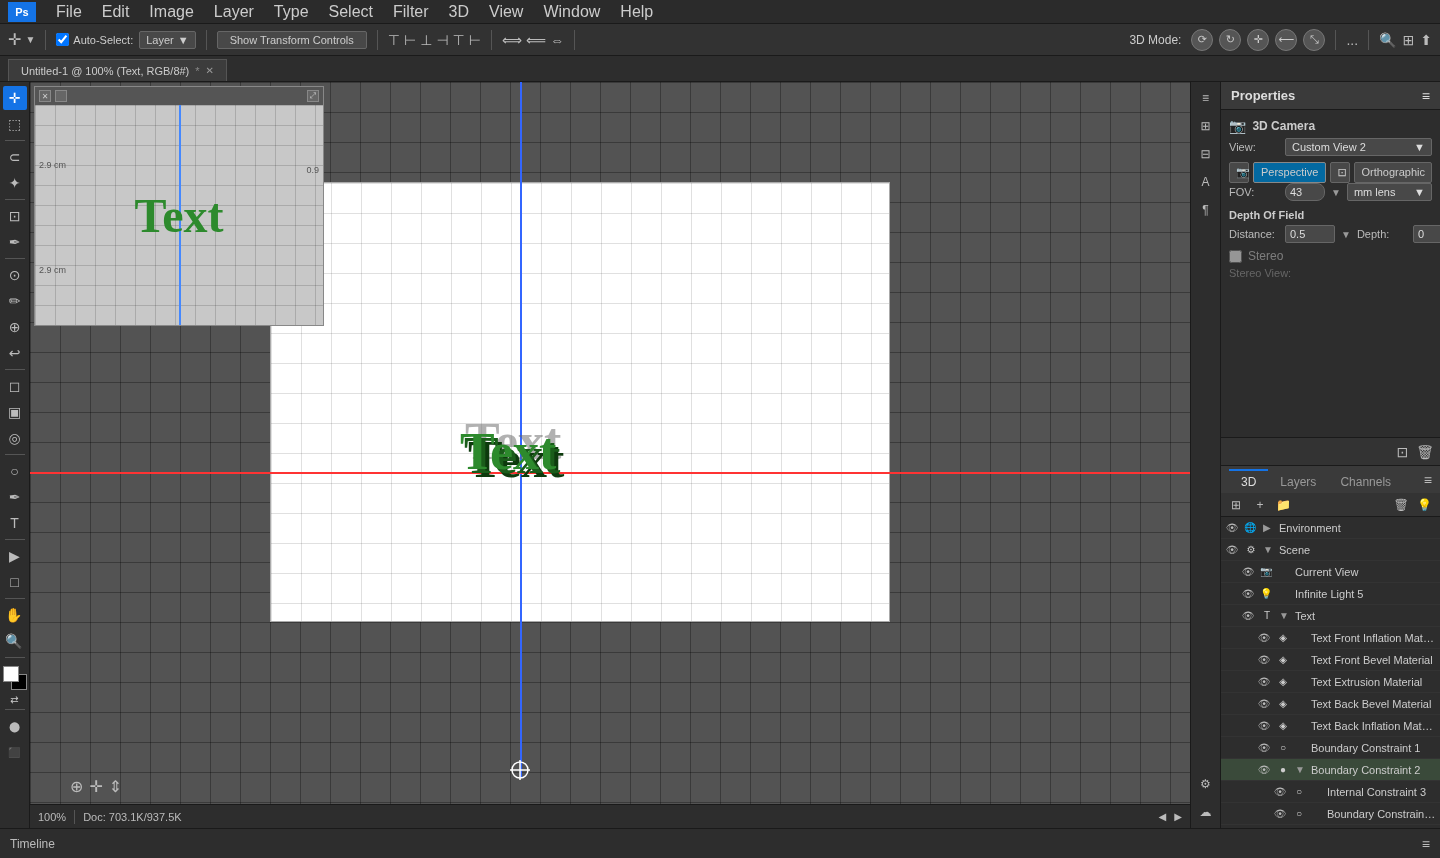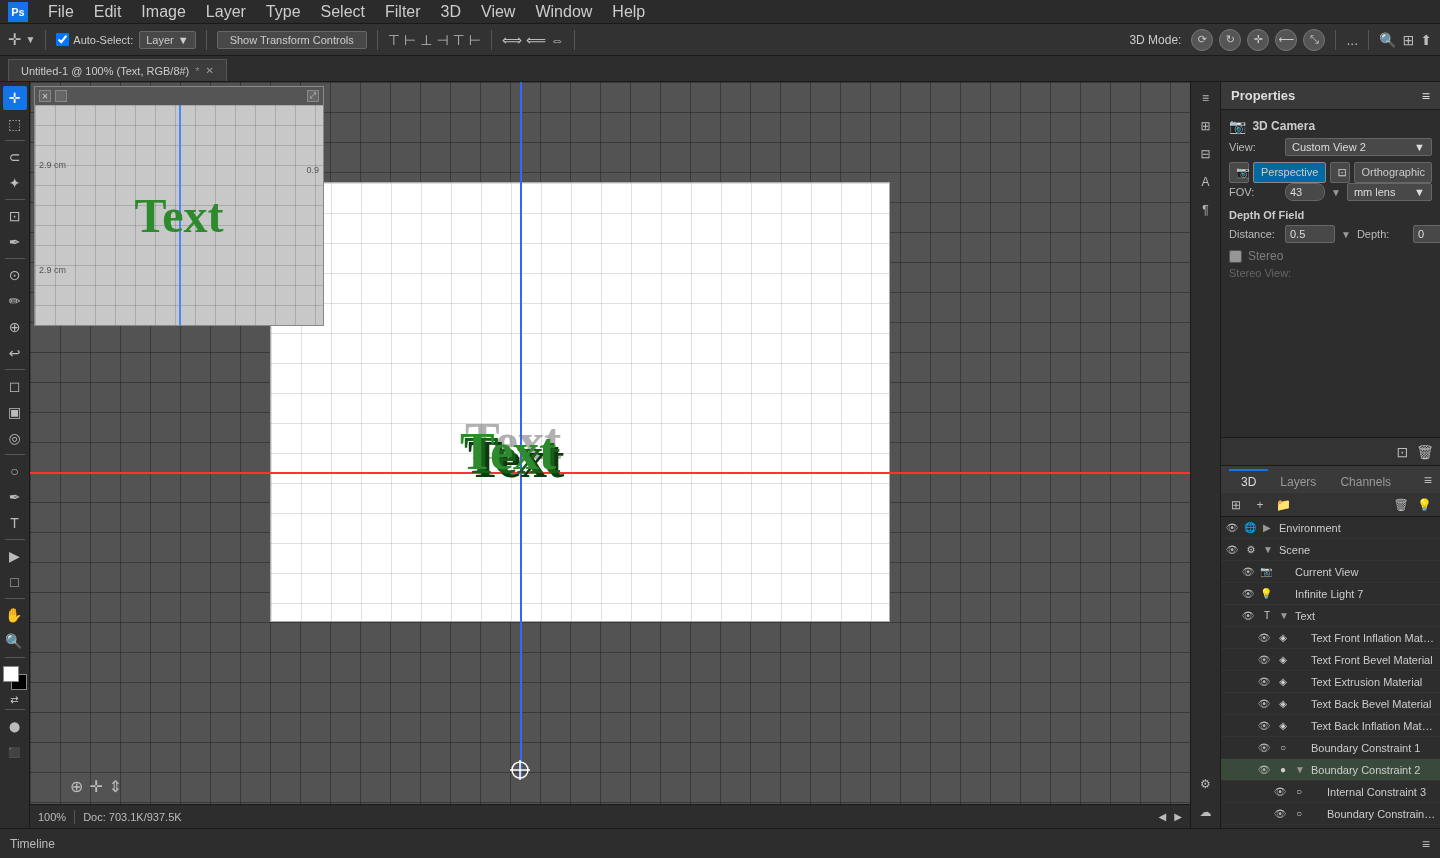--- a/index.html
+++ b/index.html
@@ -17,21 +17,21 @@
     .menu-bar {
       height: 24px;
       background: #2b2b2b;
       display: flex;
       align-items: center;
       padding: 0 8px;
       gap: 4px;
       border-bottom: 1px solid #1a1a1a;
     }
     .menu-bar-logo {
-      width: 20px;
+      width: 28px;
       height: 20px;
       background: #1473e6;
       display: flex;
       align-items: center;
       justify-content: center;
       font-size: 11px;
       font-weight: bold;
       color: white;
       margin-right: 8px;
     }
@@ -846,21 +846,21 @@
         <div class="layer-eye">👁</div>
         <div class="layer-icon">📷</div>
         <span class="layer-expand" style="visibility:hidden;">▶</span>
         <span class="layer-name">Current View</span>
       </div>
 
       <div class="layer-item layer-indent-1">
         <div class="layer-eye">👁</div>
         <div class="layer-icon">💡</div>
         <span class="layer-expand" style="visibility:hidden;">▶</span>
-        <span class="layer-name">Infinite Light 7</span>
+        <span class="layer-name">Infinite Light 5</span>
       </div>
 
       <div class="layer-item layer-indent-1">
         <div class="layer-eye">👁</div>
         <div class="layer-icon">T</div>
         <span class="layer-expand">▼</span>
         <span class="layer-name">Text</span>
       </div>
 
       <div class="layer-item layer-indent-2">

